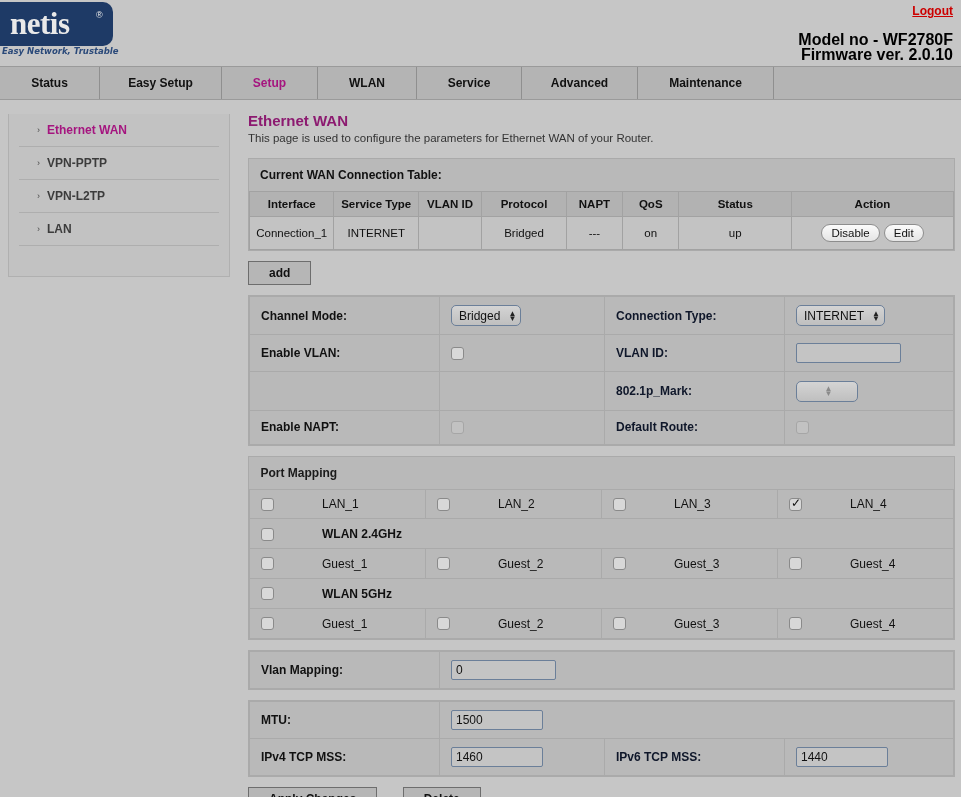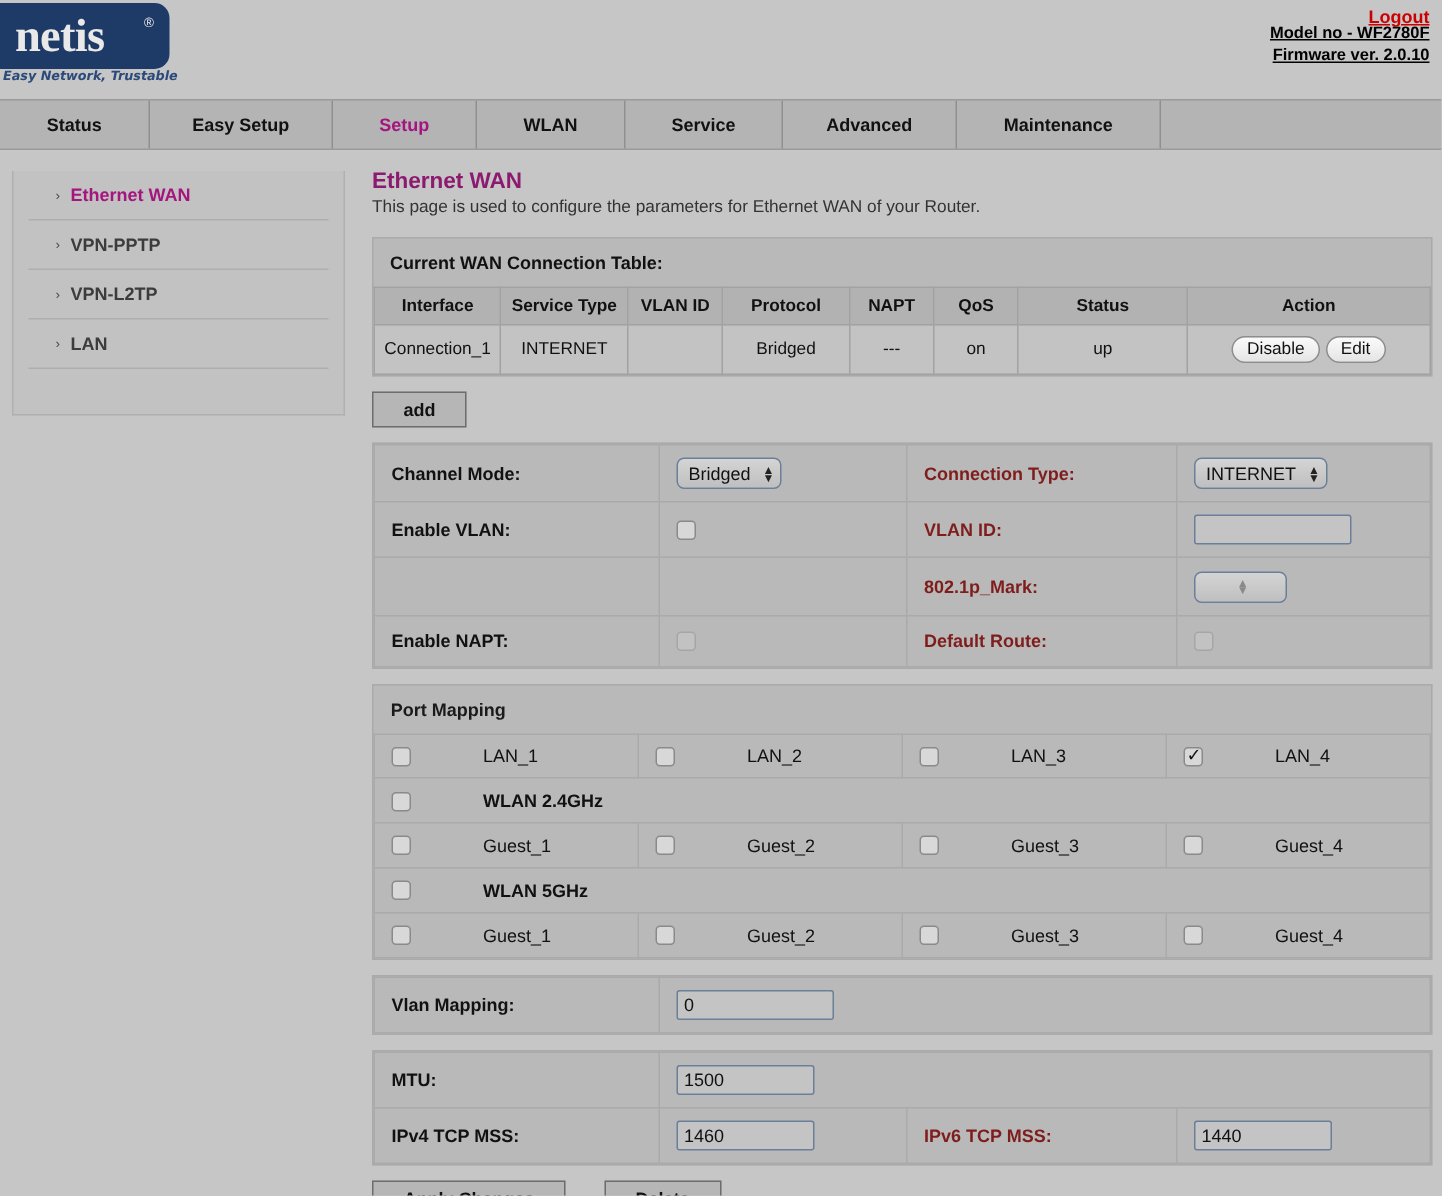--- a/index.html
+++ b/index.html
@@ -62,27 +62,26 @@
     position: absolute;
     right: 8px; top: 4px;
     color: #cc0000;
     font-size: 12px;
     font-weight: bold;
     text-decoration: underline;
     cursor: pointer;
   }
   .model-line {
     position: absolute;
-    right: 8px; top: 15px;
-    font-size: 11px;
+    right: 8px; top: 32px;
+    font-size: 16px;
     font-weight: bold;
     color: #000;
     text-align: right;
     line-height: 15px;
-    text-decoration: underline;
   }
 
   
   .navbar {
     display: flex;
     height: 34px;
     background: #b4b4b4;
     border-top: 1px solid #9a9a9a;
     border-bottom: 1px solid #9a9a9a;
     align-items: stretch;
@@ -229,21 +228,21 @@
   .form-grid { width: 100%; border-collapse: collapse; }
   .form-grid td {
     border: 1px solid #aaa;
     padding: 8px 11px;
     font-size: 12px;
     vertical-align: middle;
     height: 34px;
   }
   .form-grid td.lbl { font-weight: bold; color: #111; width: 190px; }
   .form-grid td.fld { width: 165px; }
-  .form-grid td.lbl2 { font-weight: bold; color: #7f1d1d; width: 180px; }
+  .form-grid td.lbl2 { font-weight: bold; color: #0f172a; width: 180px; }
   .form-grid td.fld2 { }
 
   
   .txt {
     background: #c4c4c4;
     border: 1px solid #6b7f99;
     border-radius: 2px;
     height: 20px;
     padding: 1px 4px;
     font-family: "Liberation Sans", sans-serif;

